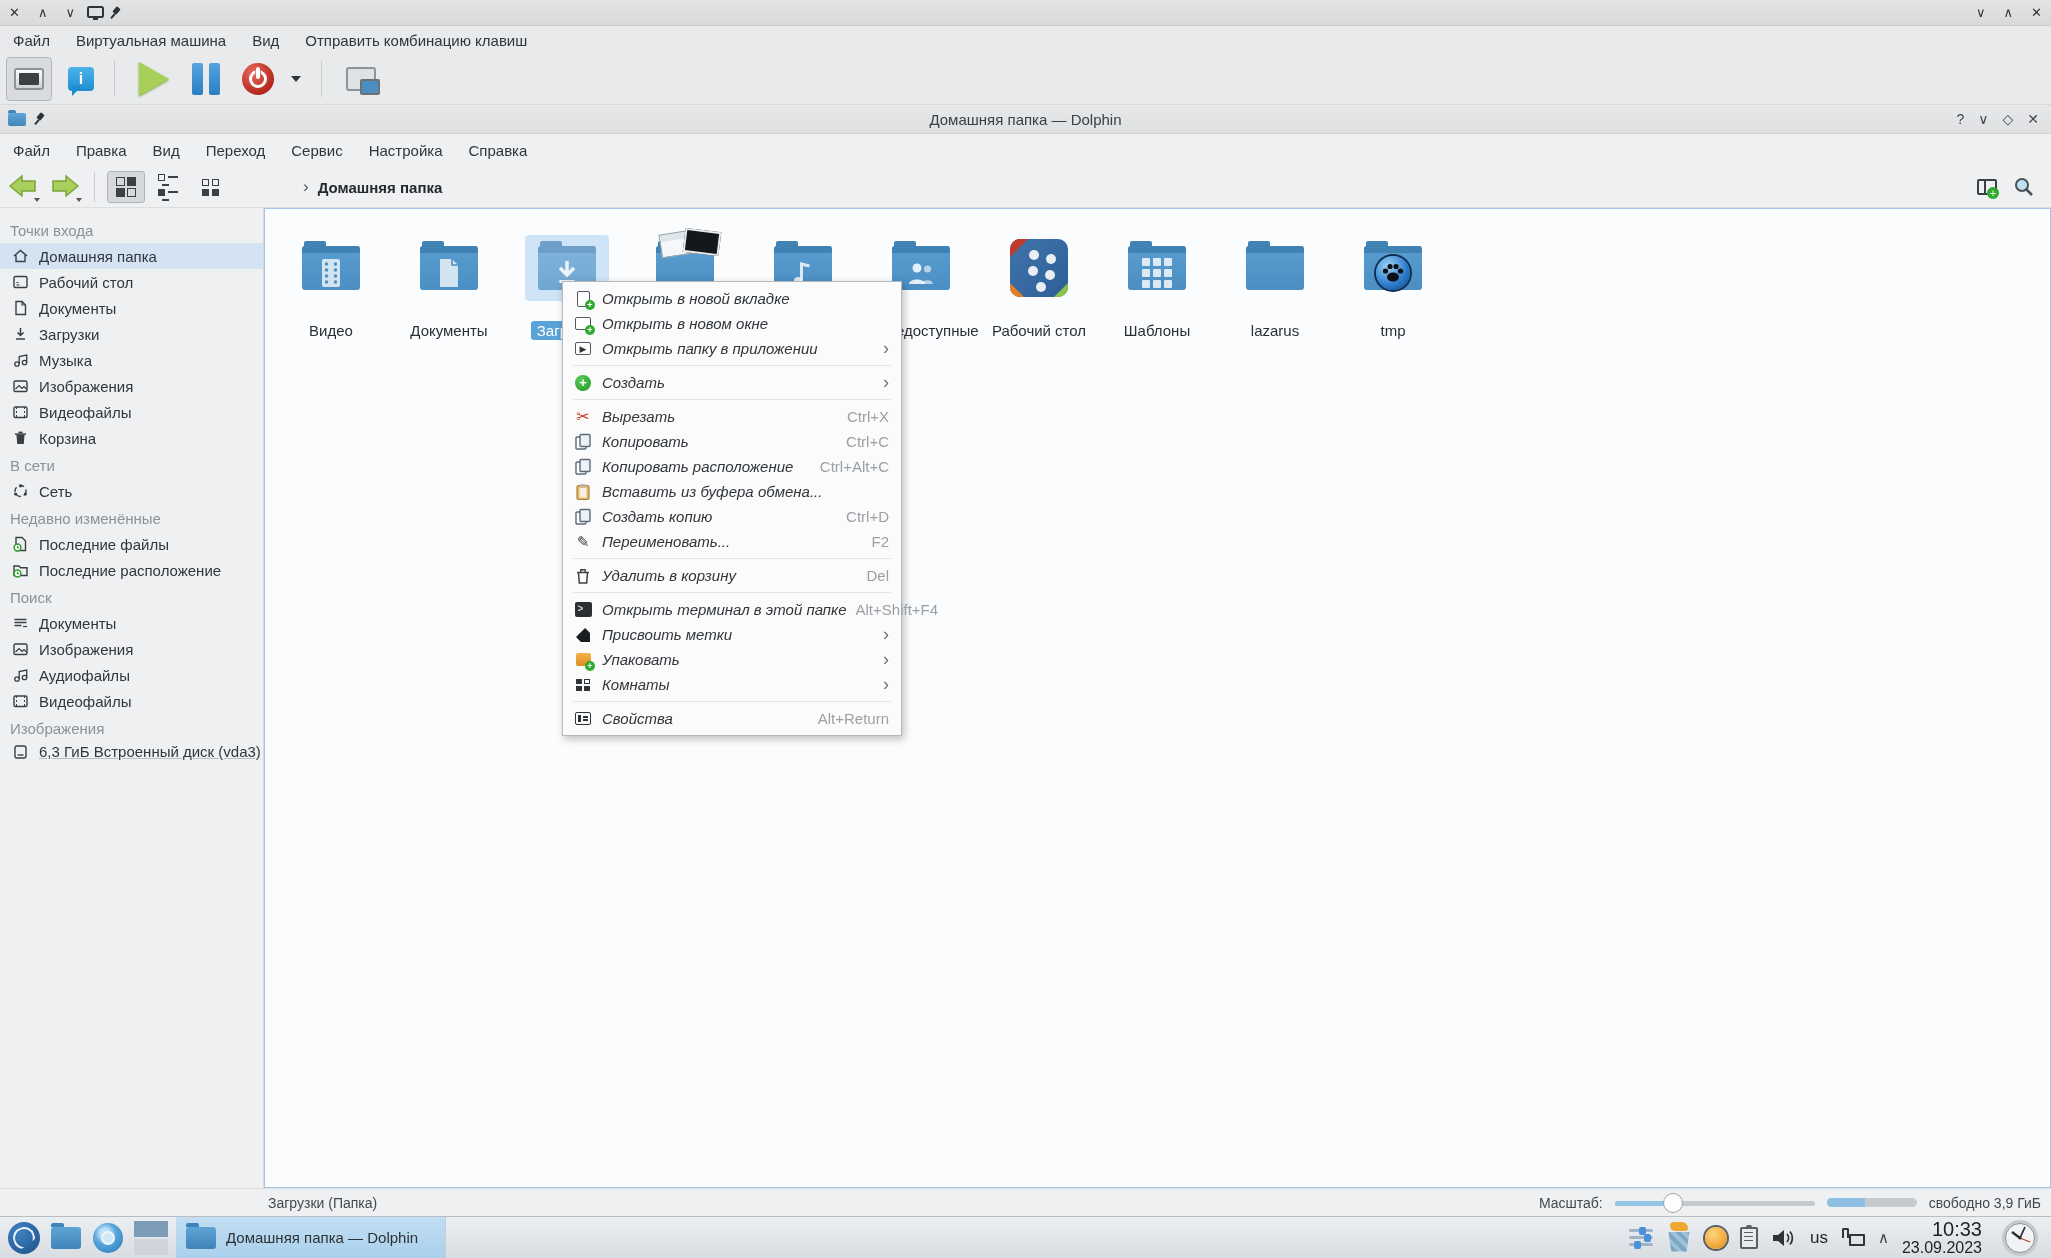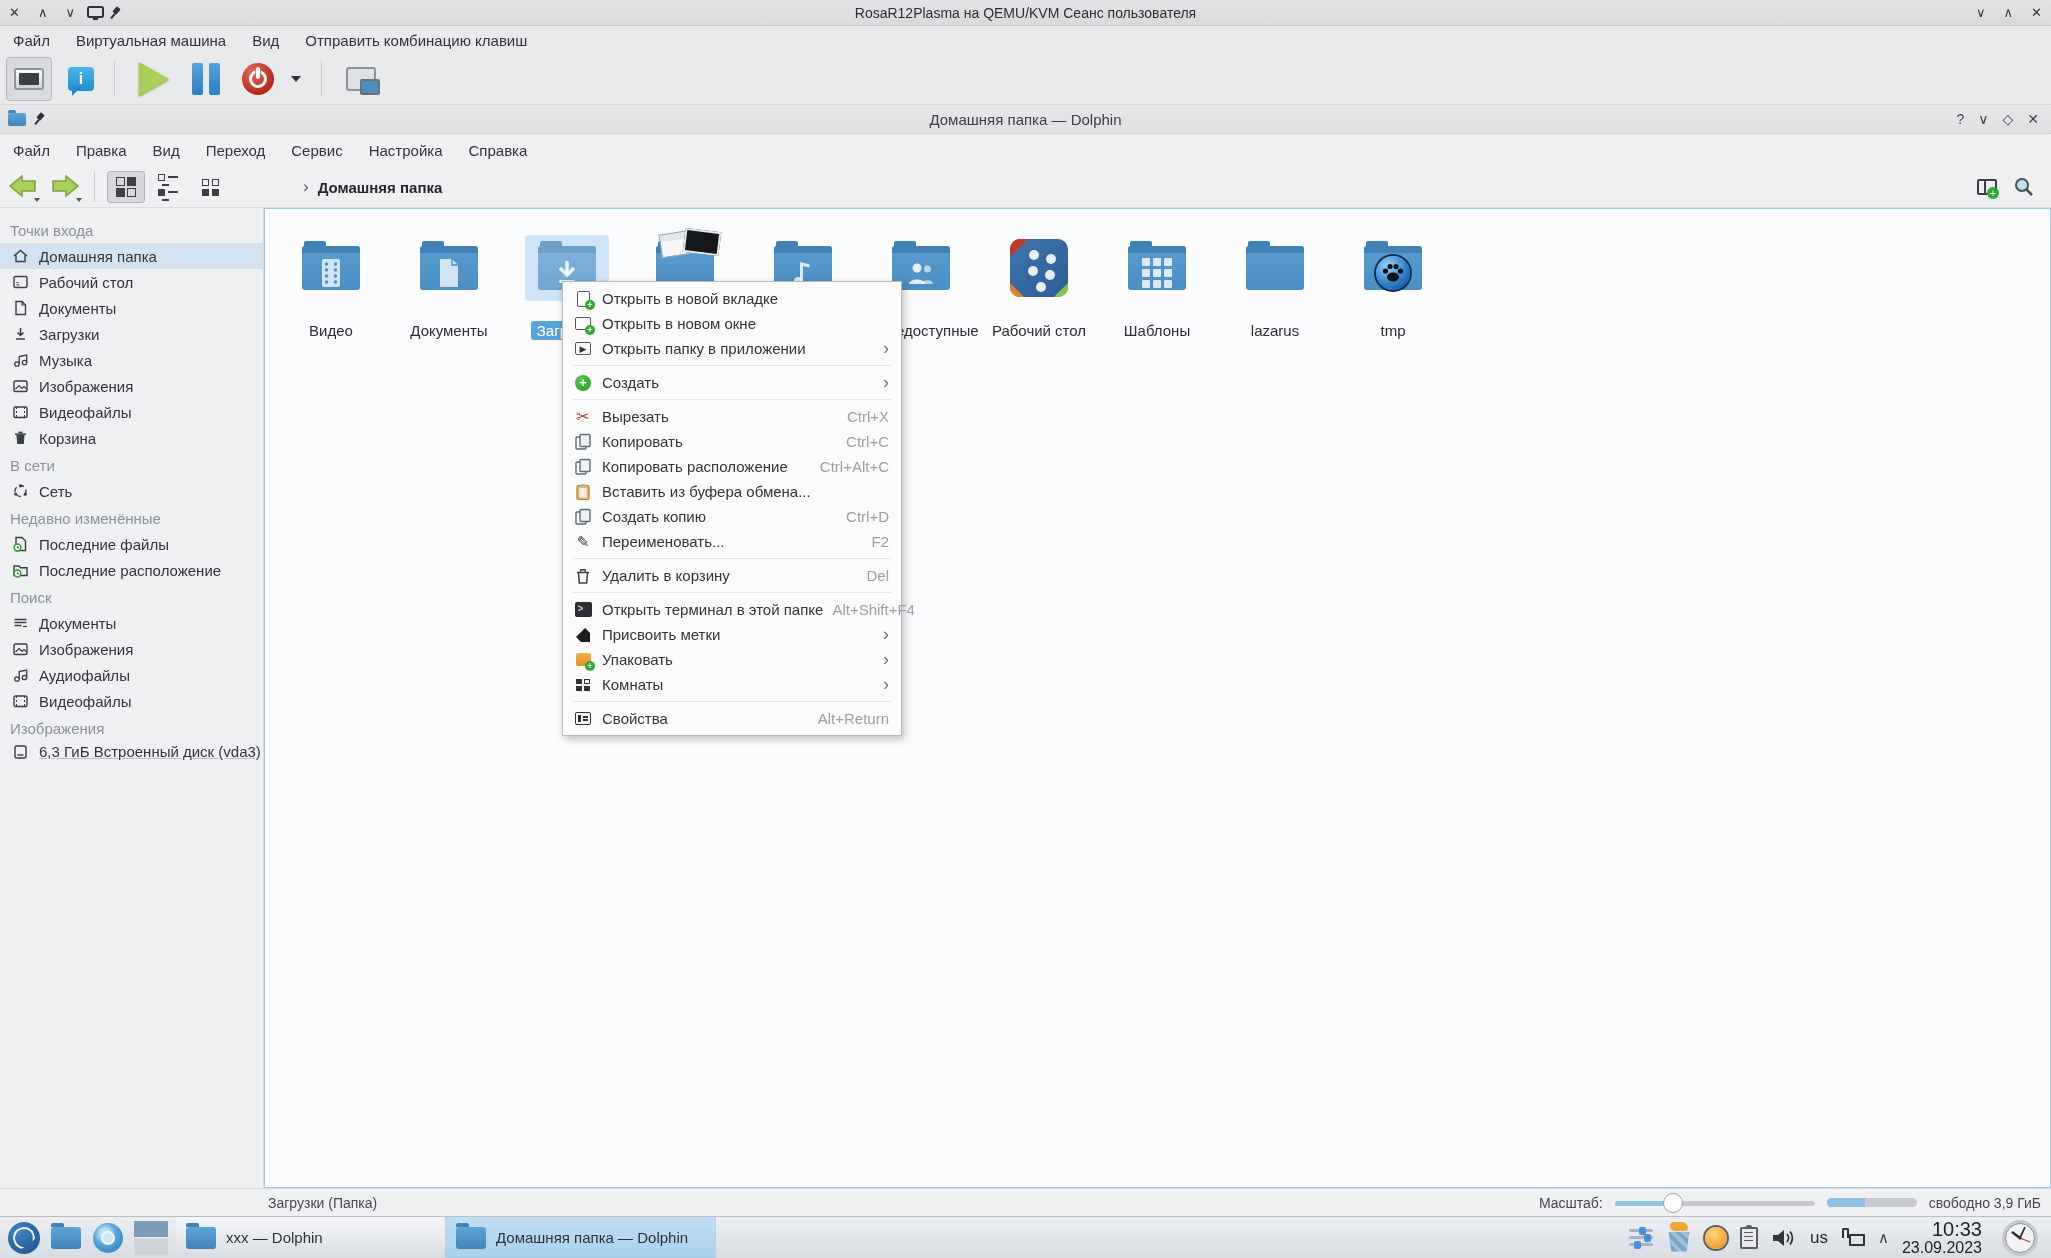--- a/index.html
+++ b/index.html
@@ -112,21 +112,21 @@
   .desktile .dot { position:absolute; width:10px; height:10px; border-radius:50%; background:#e9eef3; }
   .grid9 { display:grid; grid-template-columns:repeat(3,8px); grid-template-rows:repeat(3,8px); gap:3px; }
   .grid9 i { background:rgba(255,255,255,.8); border-radius:1px; }
   .paw-badge { width:34px; height:34px; border-radius:50%; position:relative;
     background:radial-gradient(circle at 35% 30%, #9fd4f2, #2f7fd0 55%, #123f77); box-shadow:0 0 0 2px #0e2f52; }
 
   
   .ctx { position:absolute; left:562px; top:281px; width:340px; background:#fbfbfb;
     border:1px solid #b6b8ba; box-shadow:2px 3px 8px rgba(0,0,0,.25); padding:4px 0; z-index:50; font-size:15px; }
   .mi { display:flex; align-items:center; height:25px; padding:0 12px 0 10px; gap:9px; }
-  .mi .lbl { white-space:nowrap; }
+  .mi .lbl { white-space:nowrap;font-style:italic; }
   .mi .sc { margin-left:auto; color:#9aa0a5; white-space:nowrap; }
   .mi.sub::after { content:"›"; color:#6d7276; font-size:18px; margin-left:auto; }
   .msep { height:1px; background:#e2e4e6; margin:4px 10px; }
   .mic { width:20px; height:18px; flex:0 0 auto; display:flex; align-items:center; justify-content:center; position:relative; }
   .glyph-red { color:#c0392b; font-size:16px; }
   .glyph { color:#3c4045; font-size:15px; }
   .plus-dot { position:absolute; right:-2px; bottom:-2px; width:10px; height:10px; border-radius:50%; background:#2eaa2e; color:#fff; font-size:9px; line-height:10px; text-align:center; font-weight:bold; }
   .doc-out { width:13px; height:16px; border:1.5px solid #4f5a66; border-radius:2px; position:relative; background:#fff; }
   .term-ic { width:17px; height:15px; background:#2a2e33; border-radius:2px; color:#cfd4d9; font-size:10px; font-weight:bold; line-height:14px; padding-left:3px; }
   .tag-ic { width:14px; height:14px; background:#1b1e21; clip-path:polygon(0 35%, 35% 0, 100% 0, 100% 65%, 65% 100%, 0 35%); transform:rotate(90deg); position:relative; }
@@ -192,21 +192,20 @@
   <span class="ctl">✕</span>
   <span class="ctl">∧</span>
   <span class="ctl">∨</span>
   <span class="mini-ic">
     <svg width="18" height="16">
         <rect x="1" y="2" width="15" height="10" rx="1.5" fill="none" stroke="#2e3235" stroke-width="2"></rect>
         <rect x="6" y="13" width="5" height="2" fill="#2e3235"></rect>
       </svg>
   </span>
   <span class="pin-ic"></span>
-  <span class="vm-title-center">RosaR12Plasma на QEMU/KVM Сеанс пользователя</span>
   <span class="vm-right">
     <span class="ctl">∨</span>
     <span class="ctl">∧</span>
     <span class="ctl">✕</span>
   </span>
 </div>
 
 <div class="vm-menubar">
   <span class="mitem">Файл</span>
   <span class="mitem">Виртуальная машина</span>
@@ -786,24 +785,20 @@
       <span class="tb-folder"></span>
     </span>
   <span class="launcher">
       <span class="chromium-orb"></span>
     </span>
   <span class="pager">
       <i class="act"></i>
       <i class="ina"></i>
     </span>
 
-  <span class="task">
-    <span class="tb-folder"></span>
-    <span>xxx — Dolphin</span>
-  </span>
   <span class="task active">
     <span class="tb-folder"></span>
     <span>Домашняя папка — Dolphin</span>
   </span>
 
   <span class="tray">
     <span class="mixer">
       <span class="mrow">
           <i style="left:10px;"></i>
         </span>

